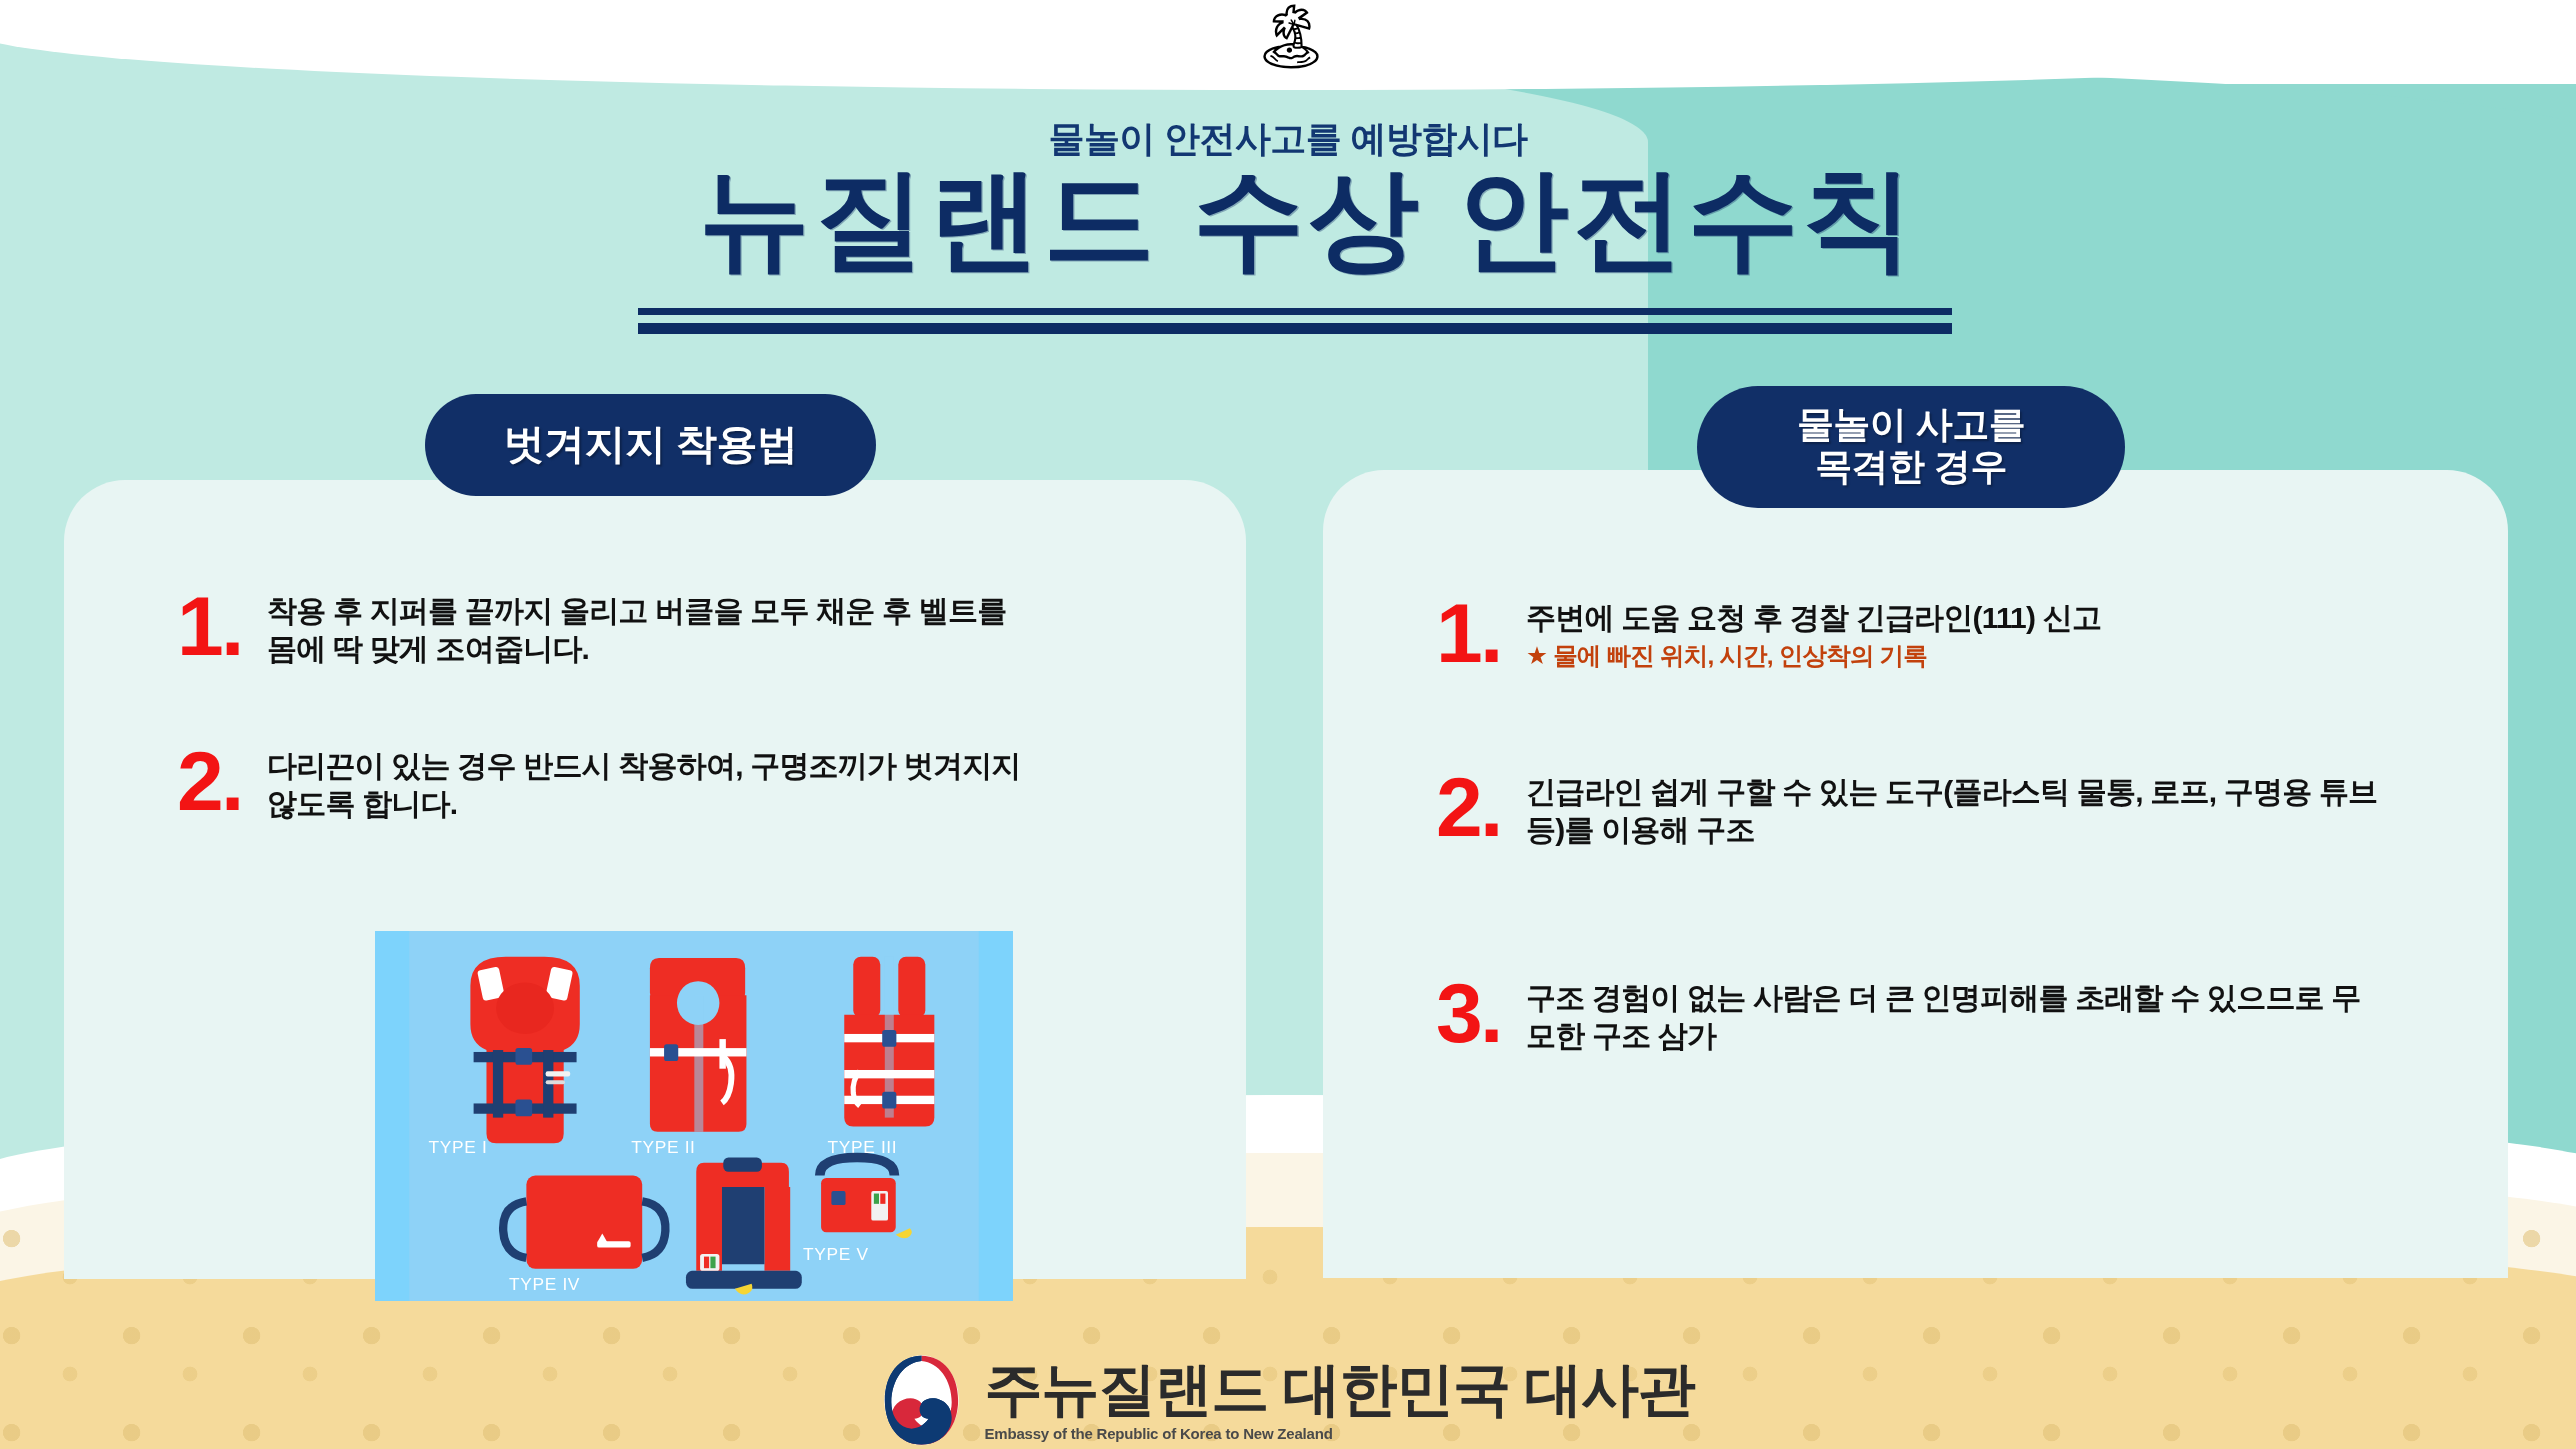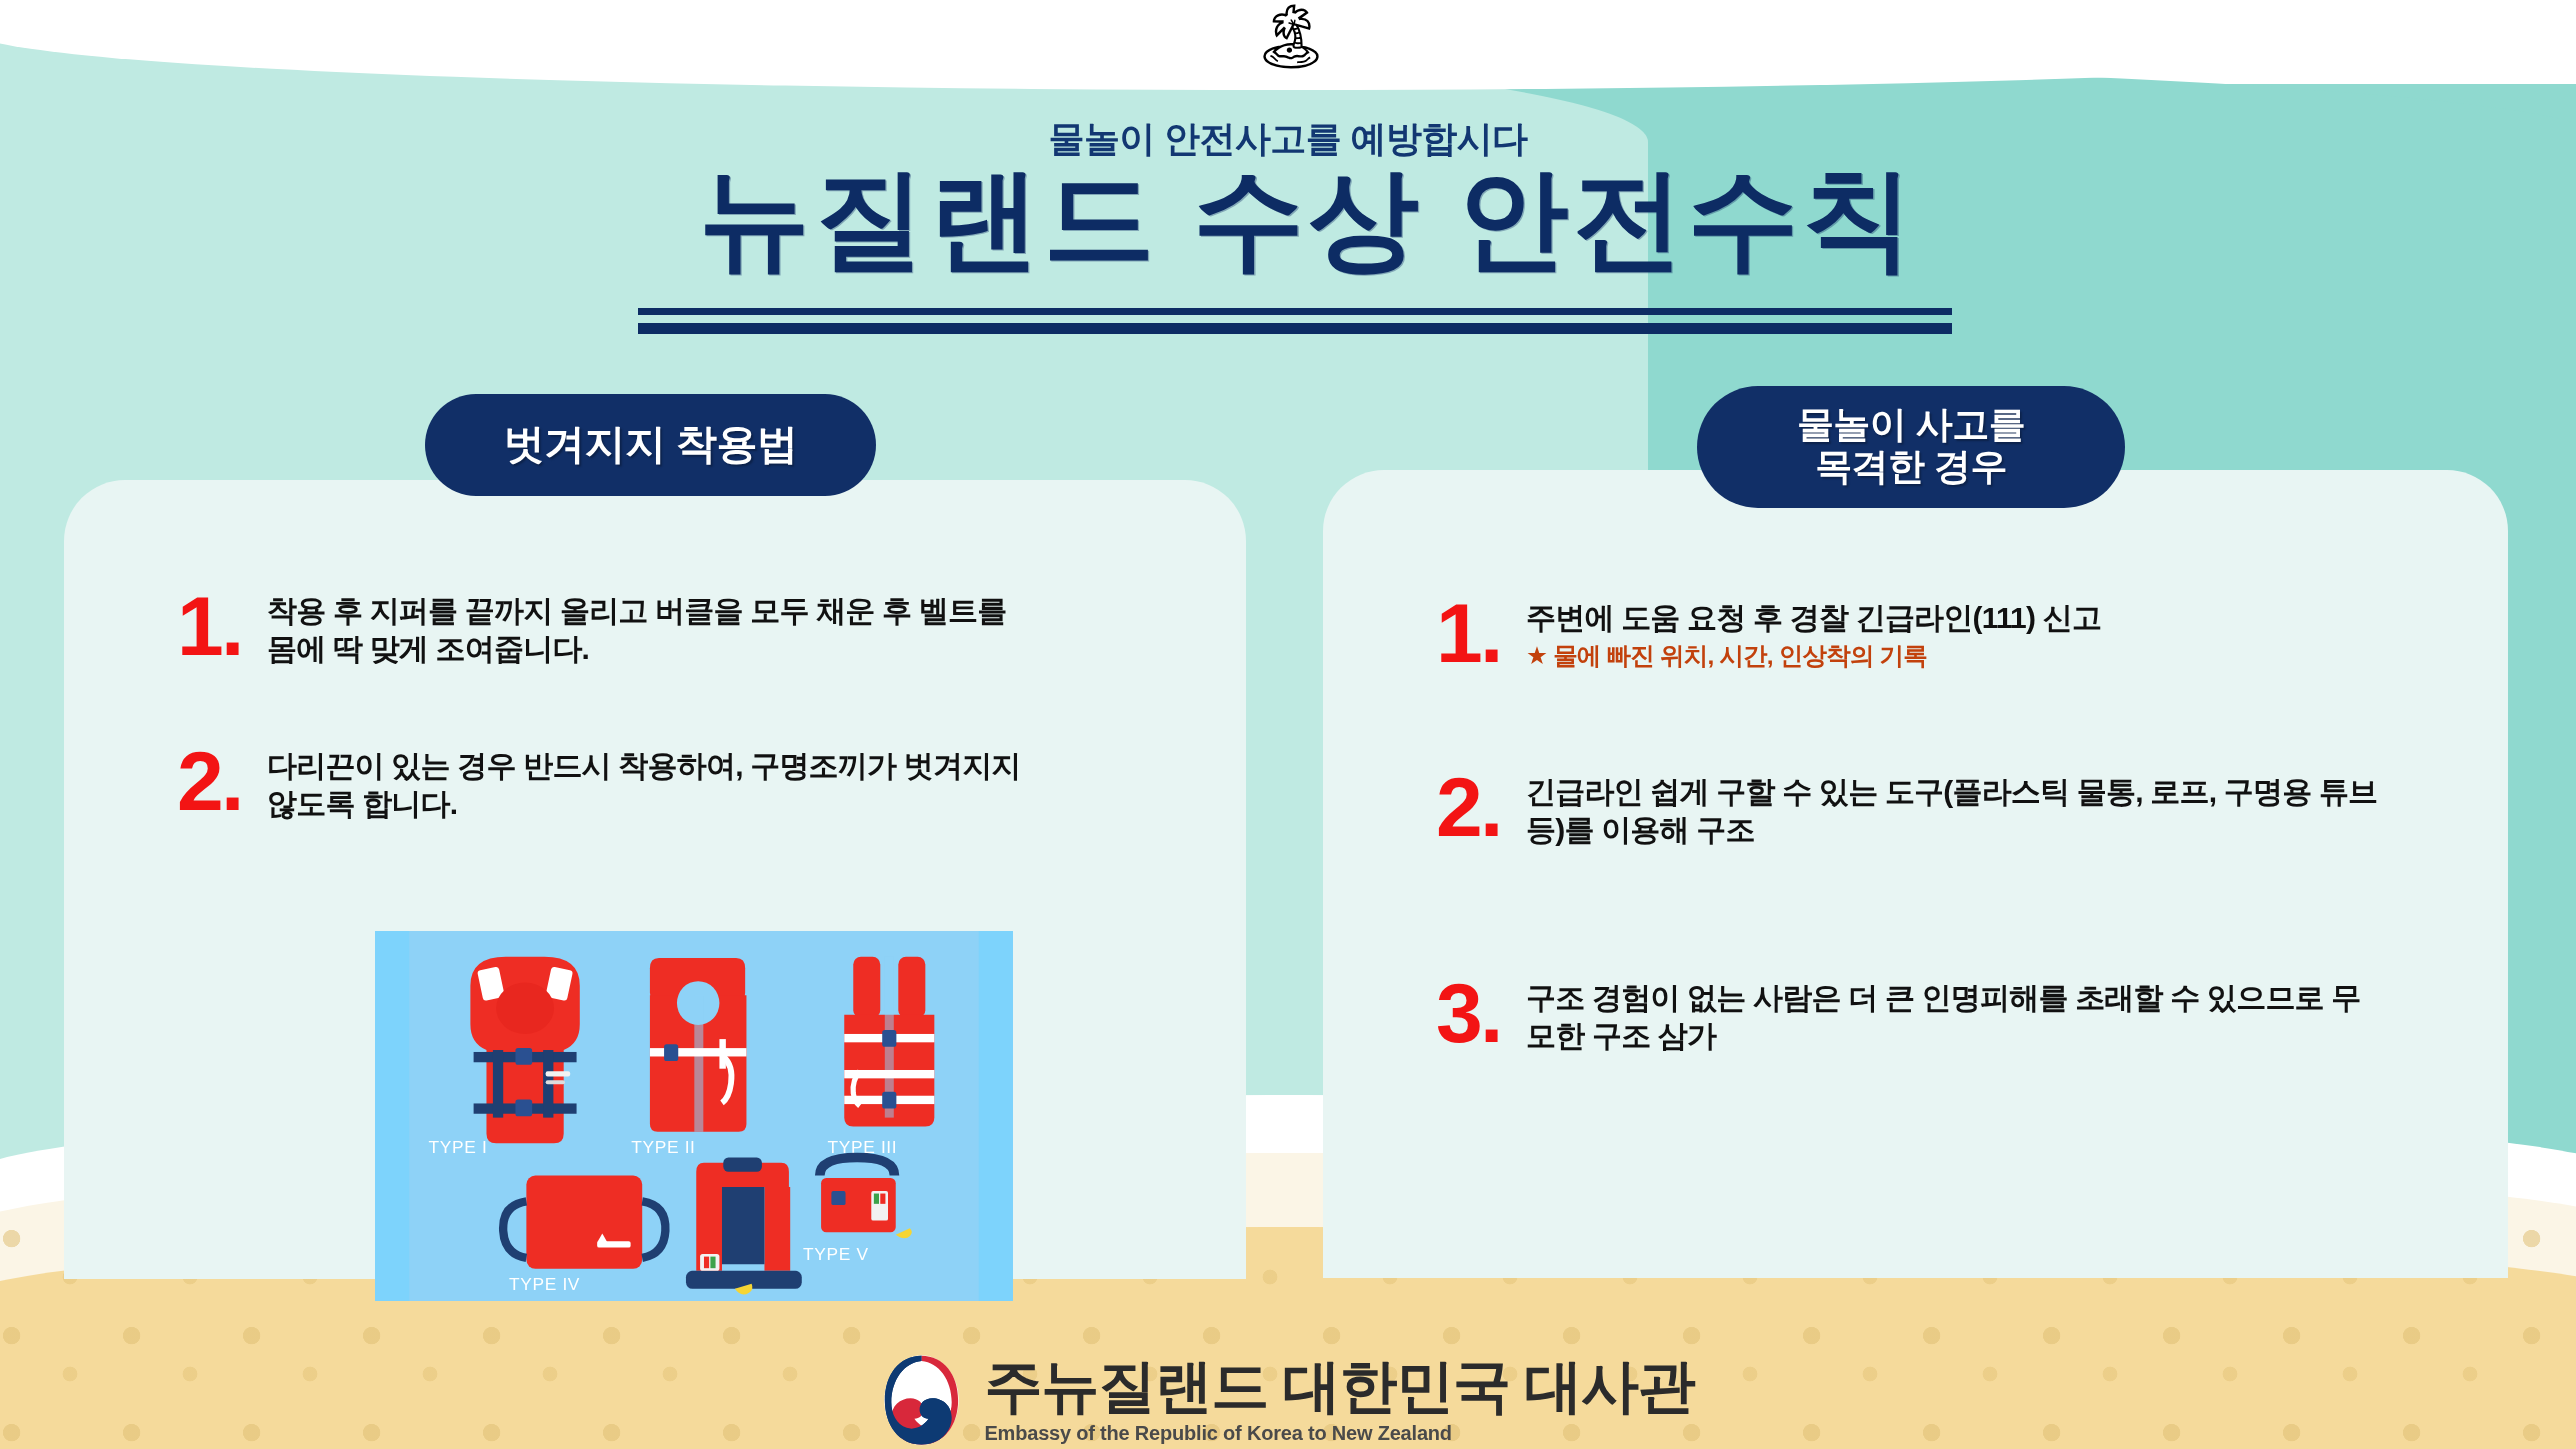--- a/index.html
+++ b/index.html
@@ -86,21 +86,21 @@
     margin-top:48px;
   }
   .jacketsvgwrap svg { display:block; width:100%; height:100%; }
 
   
   .footer { position:absolute; left:0; top:1352px; width:2576px;
             display:flex; align-items:center; justify-content:center; gap:22px; }
   .logo-mark { width:81px; height:97px; flex:0 0 81px; }
   .footer-txt { display:flex; flex-direction:column; }
   .f-ko { font-size:58px; font-weight:800; color:#2b2b2b; letter-spacing:-1.3px; line-height:1.05; }
-  .f-en { font-size:20px; font-weight:700; color:#4a4a4a; letter-spacing:-0.2px; margin-top:5.2px; }
+  .f-en { font-size:15px; font-weight:700; color:#4a4a4a; letter-spacing:-0.2px; margin-top:5.2px; }
 </style>
 </head>
 <body>
 
 <div id="stage">
 
   <div class="bg-white"></div>
   <div class="bg-seafoam3"></div>
   <div class="bg-seafoam"></div>
   <div class="bg-seafoam2"></div>

